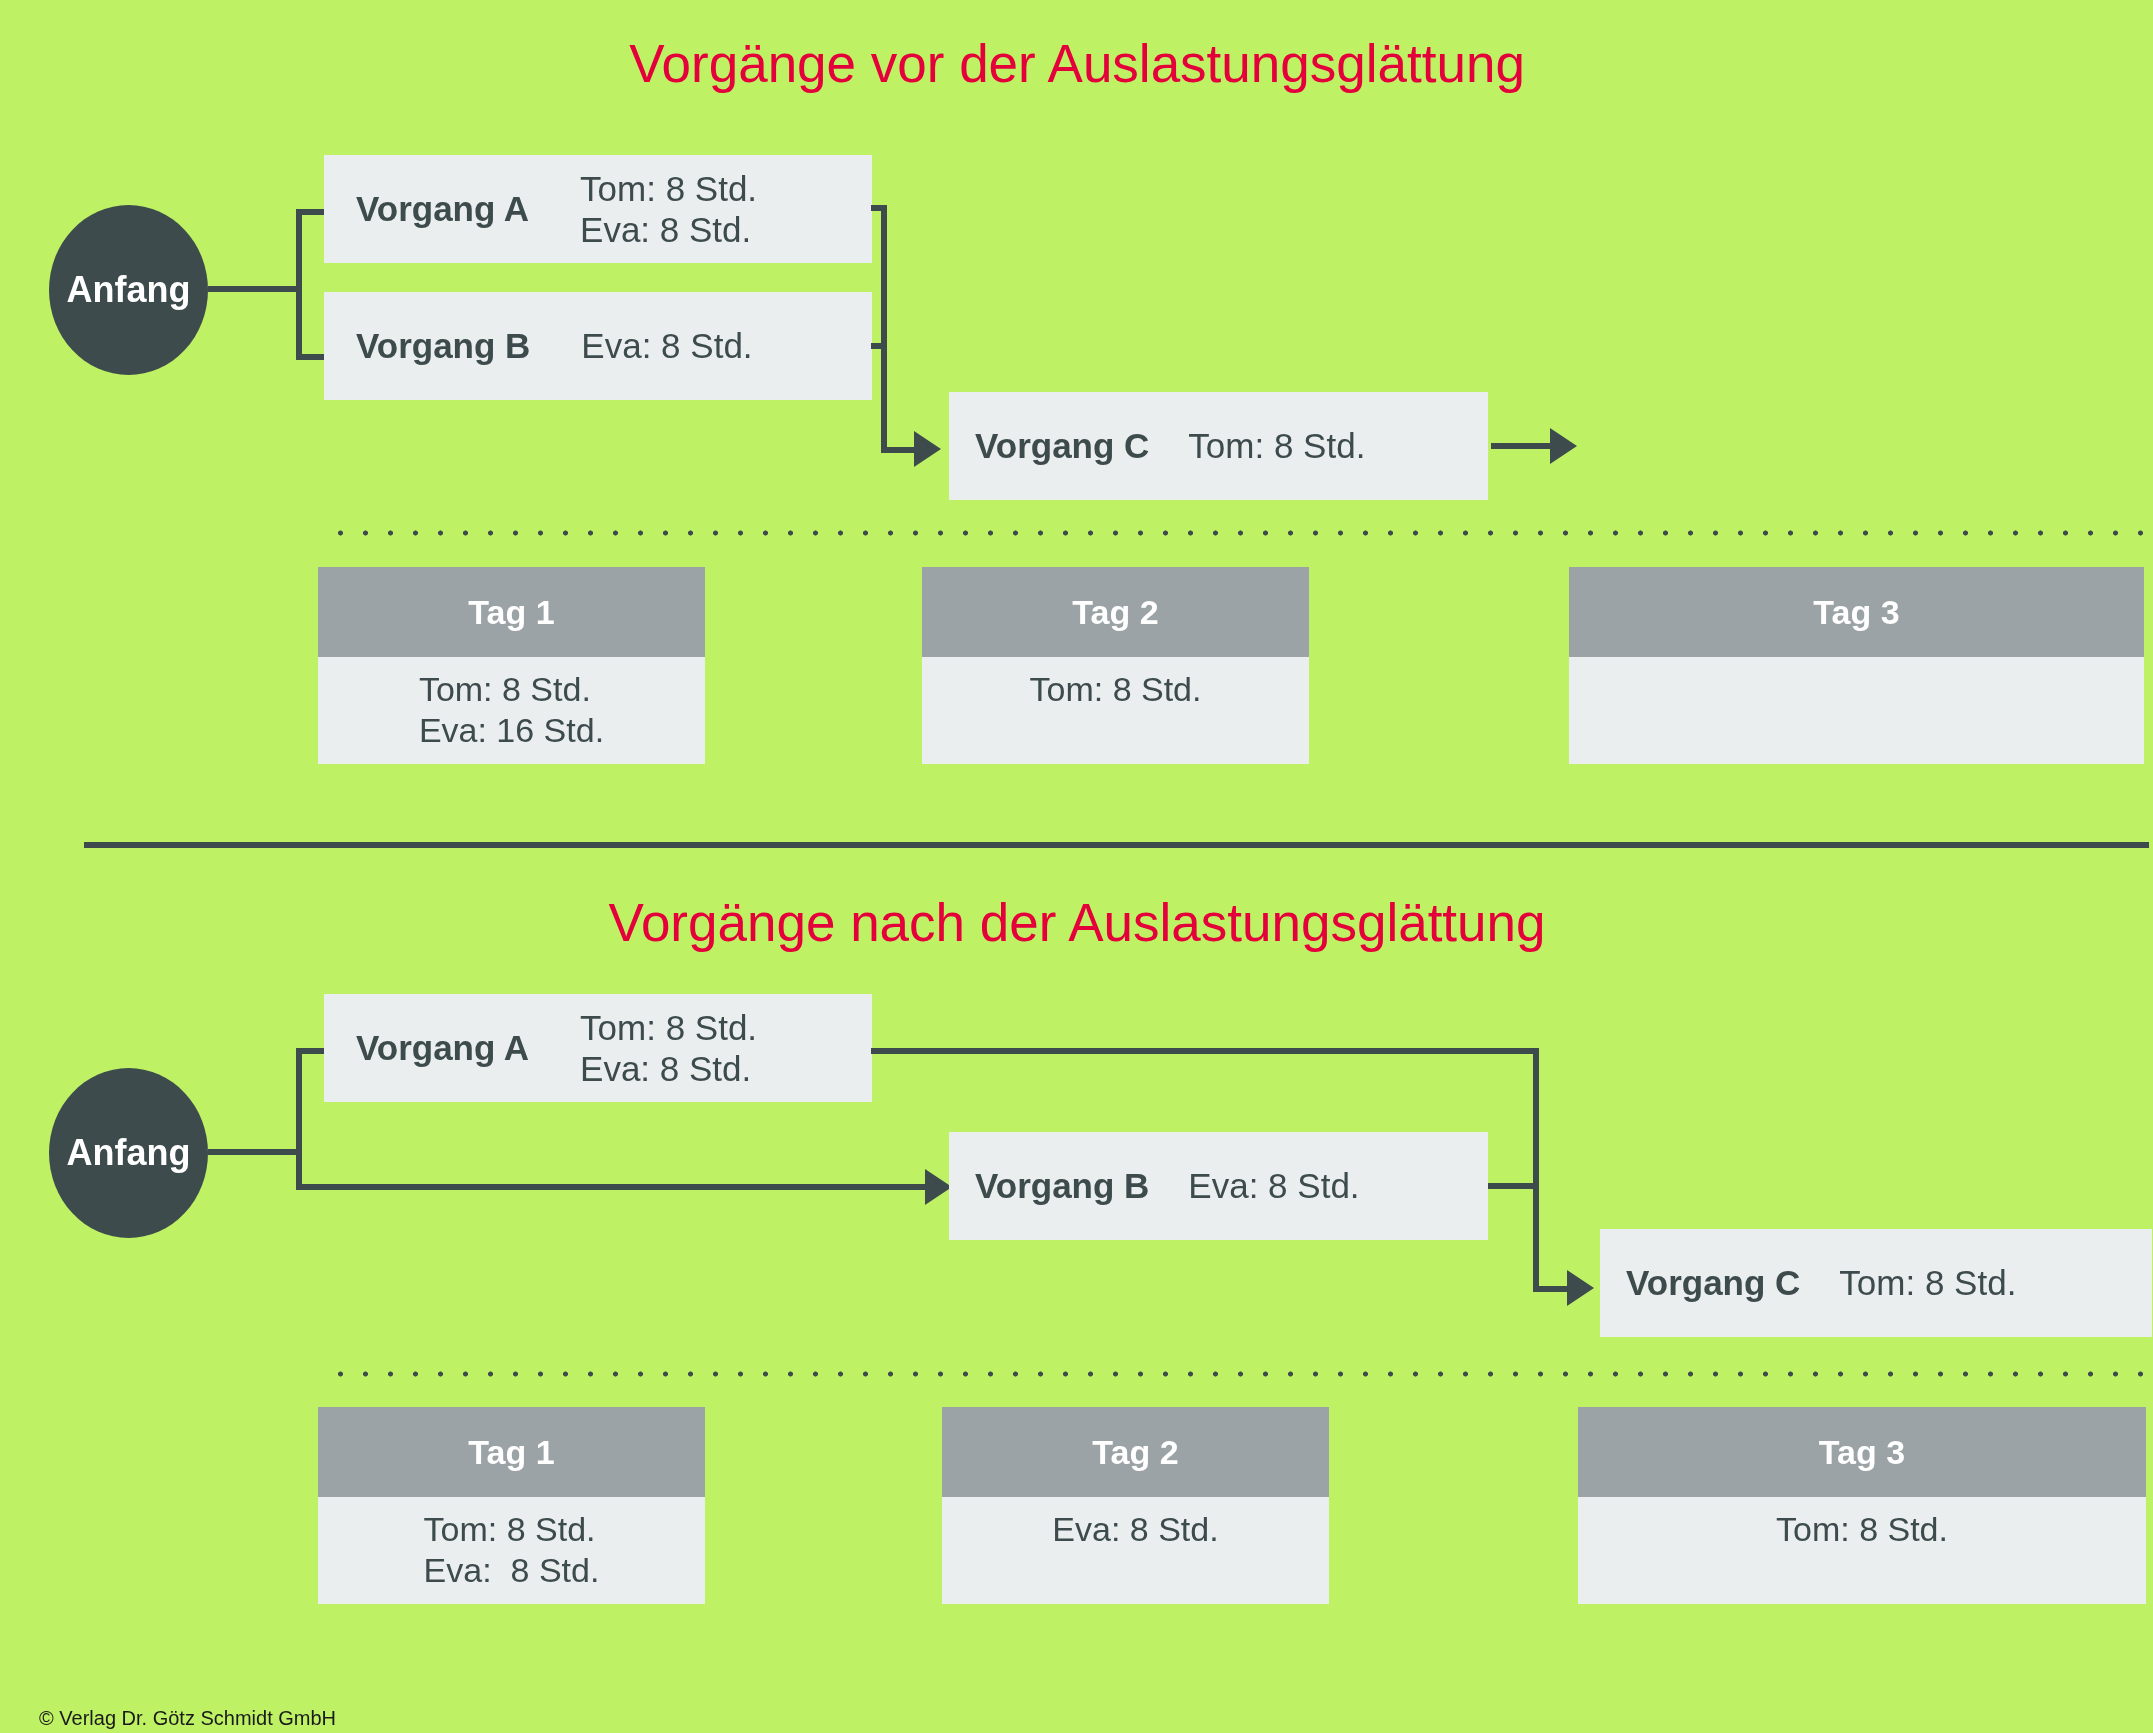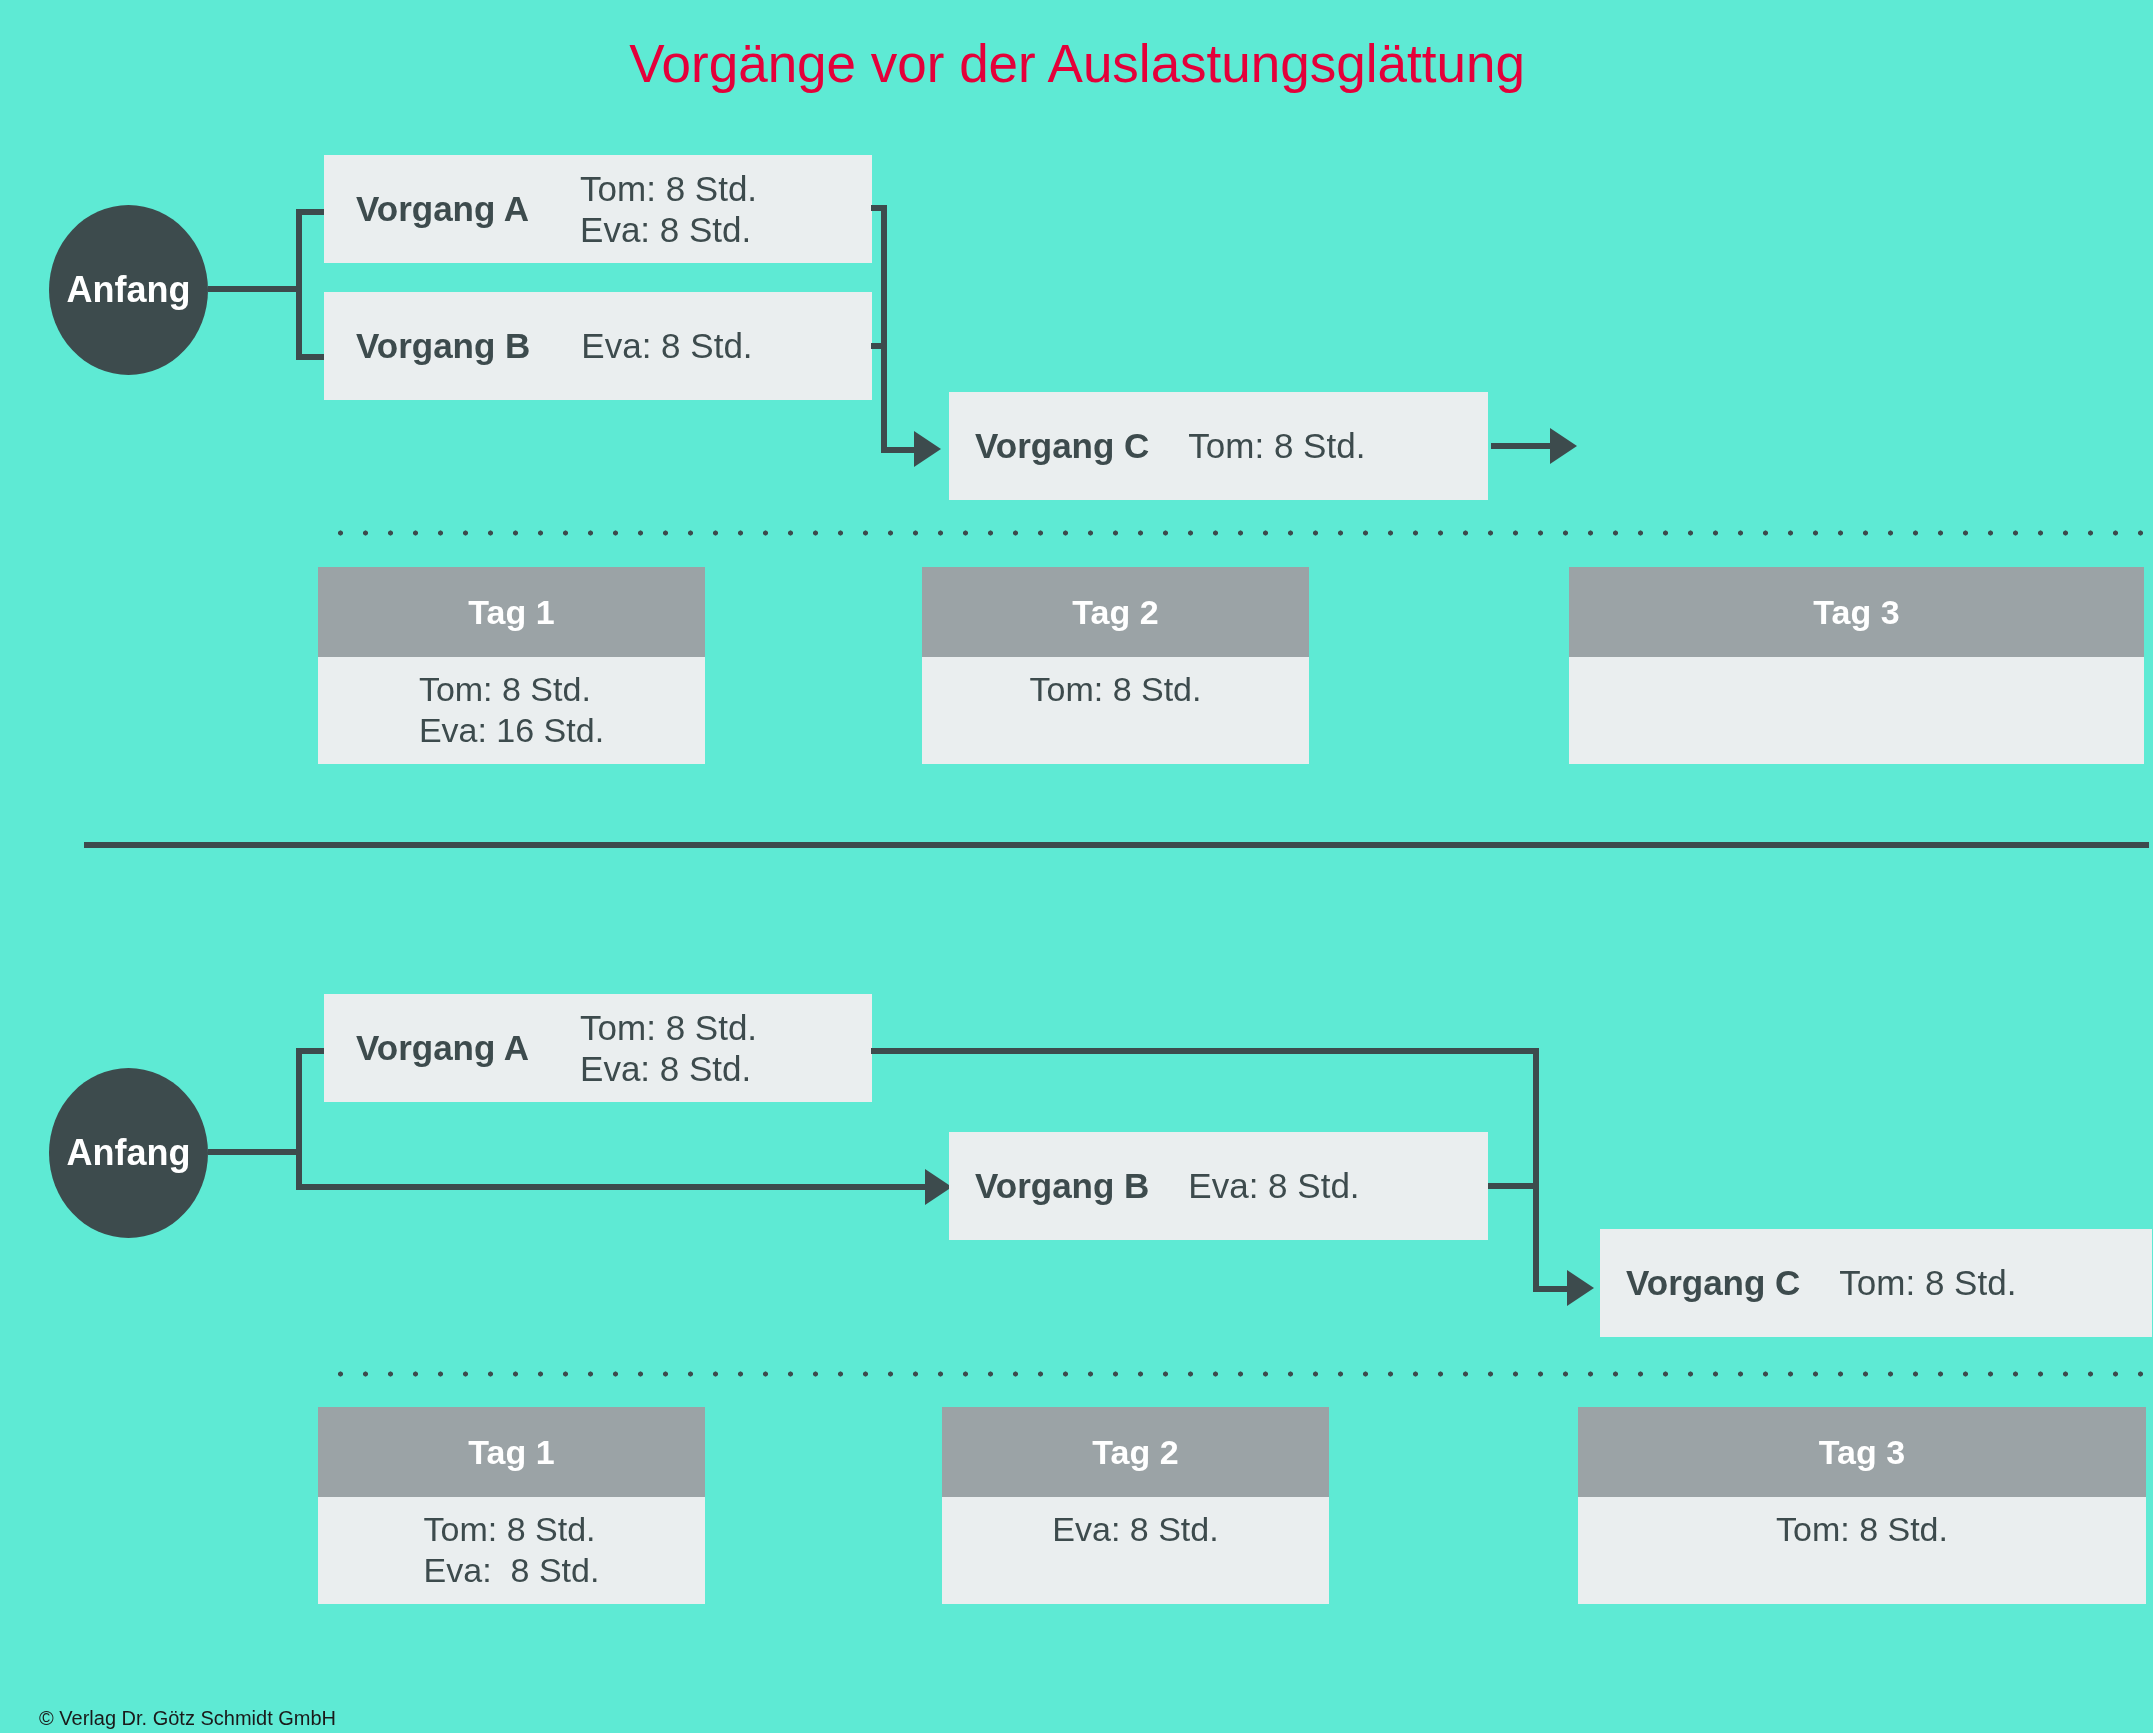--- a/index.html
+++ b/index.html
@@ -9,21 +9,21 @@
   }
   body {
     font-family: "Liberation Sans", sans-serif;
     color: #3d4b4d;
   }
   #page {
     position: relative;
     width: 2154px;
     height: 1734px;
     overflow: hidden;
-    background: #5eead4;
+    background: #bef264;
   }
 
   
   .section-title {
     position: absolute;
     width: 100%;
     text-align: center;
     color: #e4003a;
     font-size: 53px;
     font-weight: 400;
@@ -210,20 +210,21 @@
 
   <div class="day-col" style="left:1569px; top:567px; width:575px;">
     <div class="day-head">Tag 3</div>
     <div class="day-body">
       <span></span>
     </div>
   </div>
 
   <div id="divider"></div>
 
+  <div class="section-title" id="title-bot">Vorgänge nach der Auslastungsglättung</div>
 
   <div class="anfang" id="anfang-bot">Anfang</div>
 
   <div class="hline" style="left:208px; top:1149px; width:94px;"></div>
   <div class="vline" style="left:296px; top:1048px; height:142px;"></div>
   <div class="hline" style="left:296px; top:1048px; width:38px;"></div>
   <div class="arrowhead" style="left:332px; top:1032px;"></div>
   <div class="hline" style="left:296px; top:1184px; width:634px;"></div>
   <div class="arrowhead" style="left:925px; top:1169px;"></div>
 

